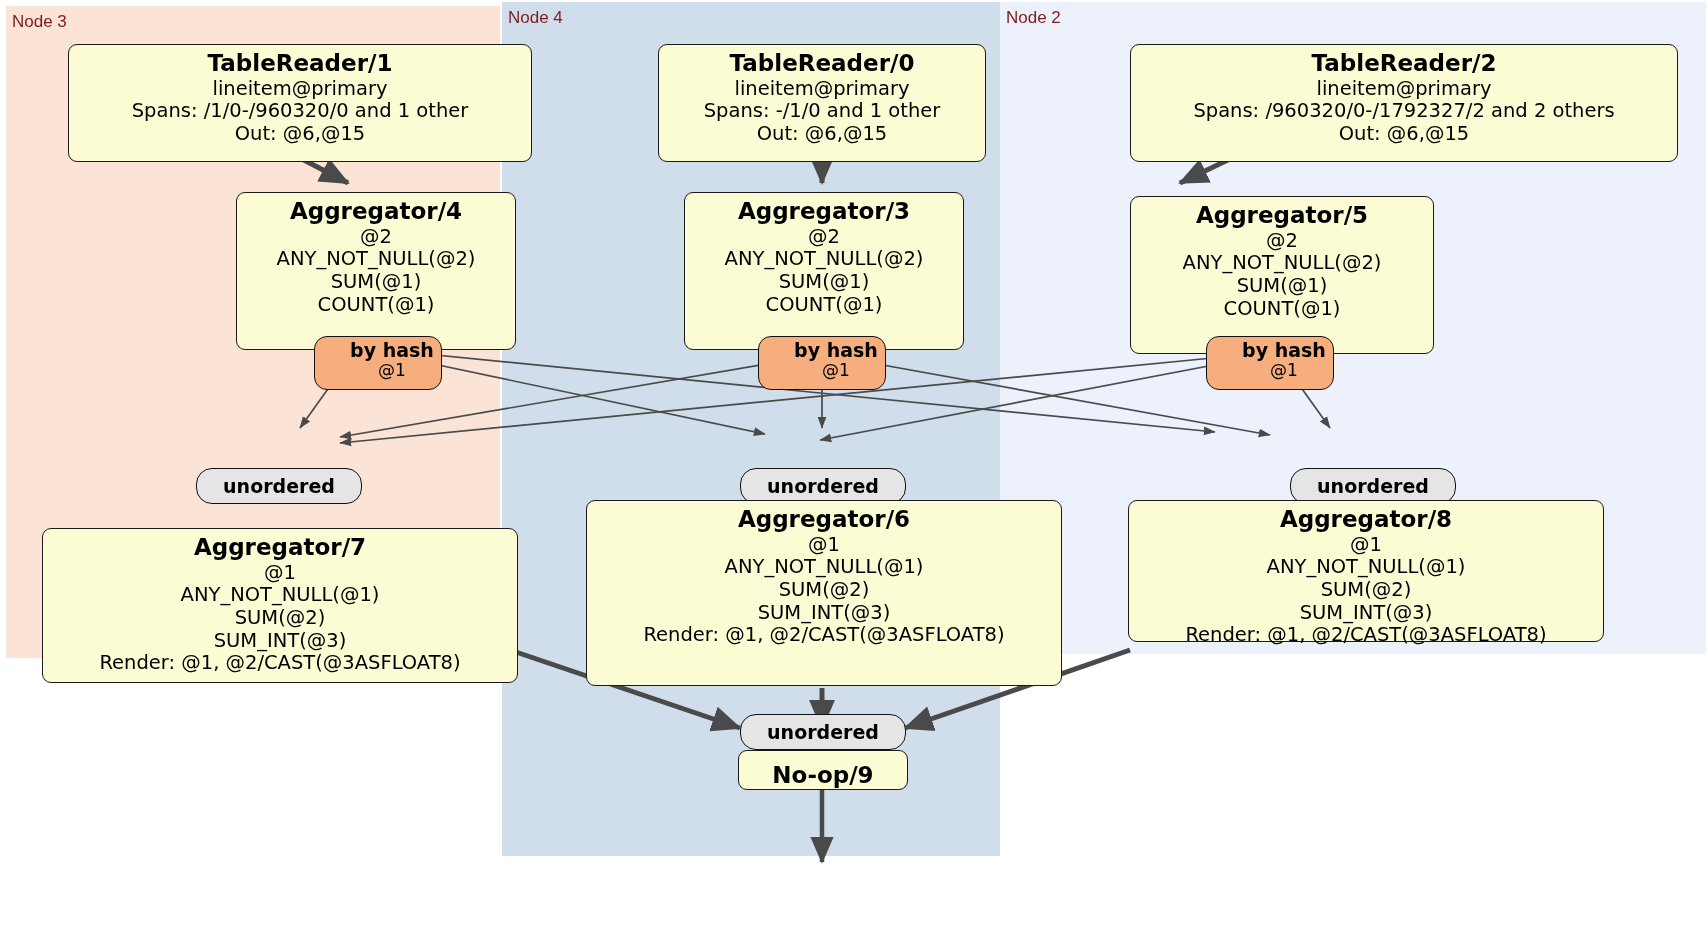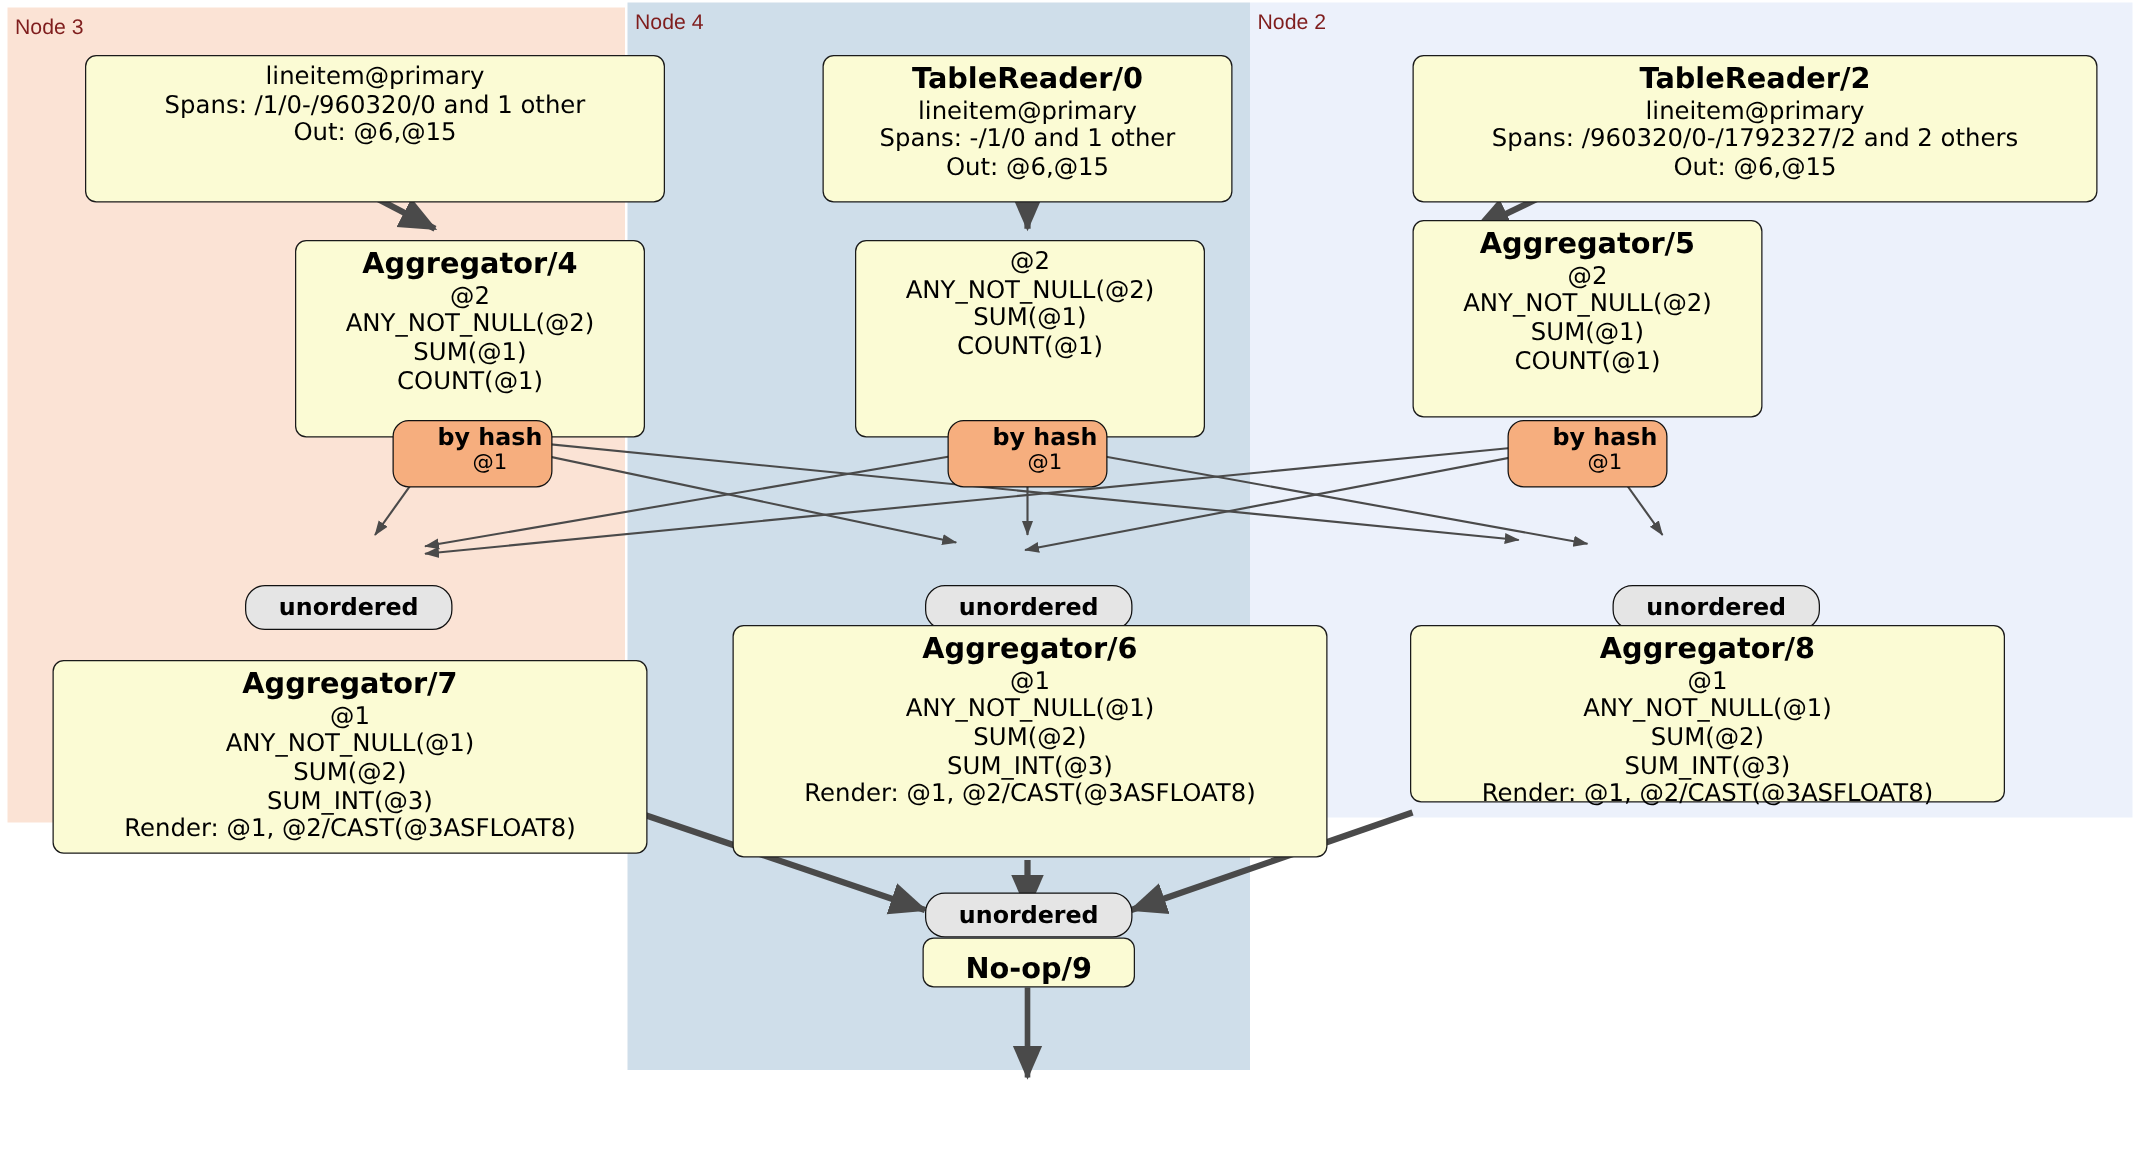--- a/index.html
+++ b/index.html
@@ -163,20 +163,21 @@
     <path d="M 1290 372 L 1330 428" stroke="#4a4a4a" stroke-width="1.7" fill="none" marker-end="url(#ahThin)"></path>
 
     <path d="M 510 650 L 740 728" stroke="#4a4a4a" stroke-width="5" fill="none" marker-end="url(#ah)"></path>
     <path d="M 822 688 L 822 728" stroke="#4a4a4a" stroke-width="5" fill="none" marker-end="url(#ah)"></path>
     <path d="M 1130 650 L 905 728" stroke="#4a4a4a" stroke-width="5" fill="none" marker-end="url(#ah)"></path>
 
     <path d="M 822 790 L 822 862" stroke="#4a4a4a" stroke-width="4.5" fill="none" marker-end="url(#ah)"></path>
   </svg>
 
   <div class="proc" id="tr1" style="left:68px; top:44px; width:464px; height:118px;">
+    <span class="ttl">TableReader/1</span>
     <span class="ln">lineitem@primary</span>
     <span class="ln">Spans: /1/0-/960320/0 and 1 other</span>
     <span class="ln">Out: @6,@15</span>
   </div>
 
   <div class="proc" id="tr0" style="left:658px; top:44px; width:328px; height:118px;">
     <span class="ttl">TableReader/0</span>
     <span class="ln">lineitem@primary</span>
     <span class="ln">Spans: -/1/0 and 1 other</span>
     <span class="ln">Out: @6,@15</span>
@@ -191,27 +192,28 @@
 
   <div class="proc" id="agg4" style="left:236px; top:192px; width:280px; height:158px;">
     <span class="ttl">Aggregator/4</span>
     <span class="ln">@2</span>
     <span class="ln">ANY_NOT_NULL(@2)</span>
     <span class="ln">SUM(@1)</span>
     <span class="ln">COUNT(@1)</span>
   </div>
 
   <div class="proc" id="agg3" style="left:684px; top:192px; width:280px; height:158px;">
+    <span class="ttl">Aggregator/3</span>
     <span class="ln">@2</span>
     <span class="ln">ANY_NOT_NULL(@2)</span>
     <span class="ln">SUM(@1)</span>
     <span class="ln">COUNT(@1)</span>
   </div>
 
-  <div class="proc" id="agg5" style="left:1130px; top:176px; width:280px; height:158px;">
+  <div class="proc" id="agg5" style="left:1130px; top:196px; width:304px; height:158px;">
     <span class="ttl">Aggregator/5</span>
     <span class="ln">@2</span>
     <span class="ln">ANY_NOT_NULL(@2)</span>
     <span class="ln">SUM(@1)</span>
     <span class="ln">COUNT(@1)</span>
   </div>
 
   <div class="badge hash" style="left:314px; top:336px; width:128px; height:54px;">
     <span class="b1">by hash</span>
     <span class="b2">@1</span>

